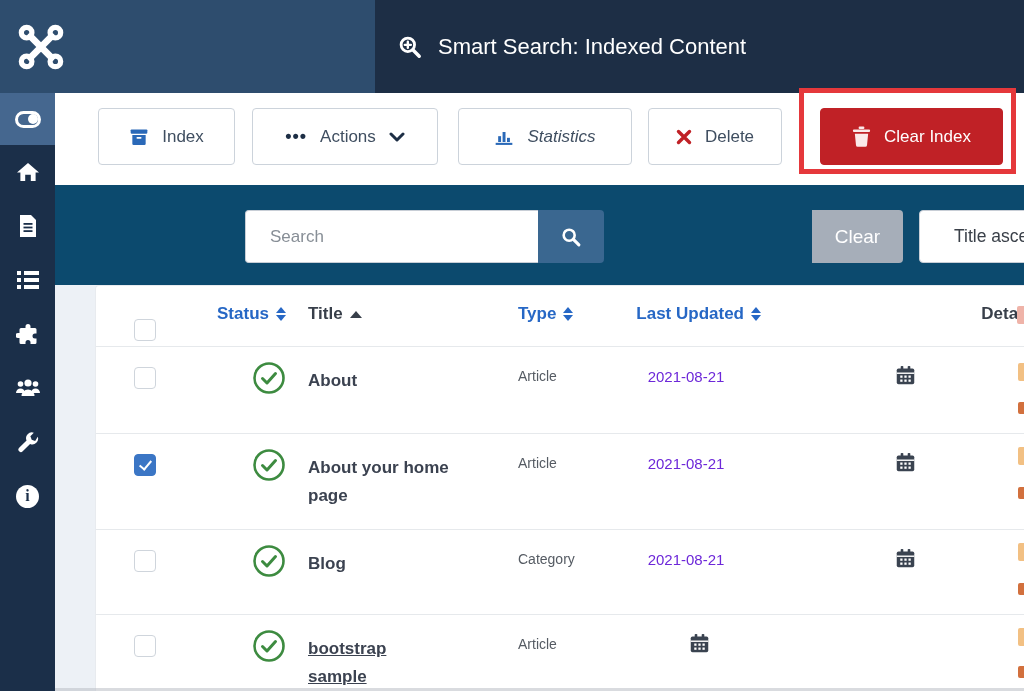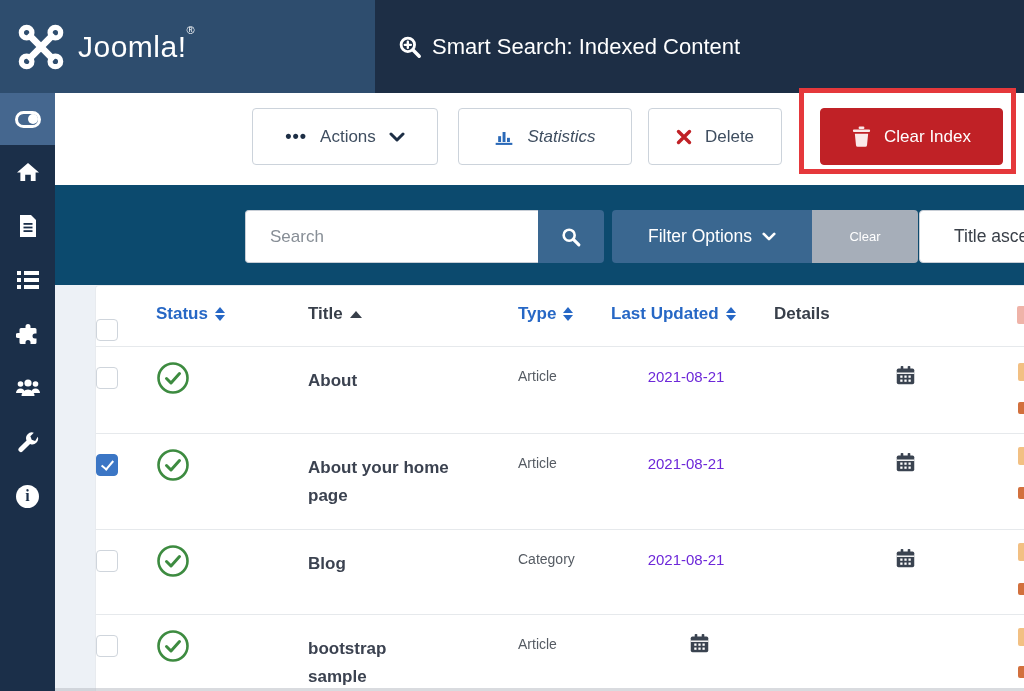--- a/index.html
+++ b/index.html
@@ -6,21 +6,21 @@
   html,body { width:1024px; height:691px; overflow:hidden; }
   body { font-family:"Liberation Sans", sans-serif; position:relative; background:#edf1f6; }
 
   
   .header { position:absolute; left:0; top:0; width:1024px; height:93px; z-index:5; }
   .header-left { position:absolute; left:0; top:0; width:375px; height:93px; background:#2e4d6e;
                  display:flex; align-items:center; padding-left:18px; gap:14px; }
   .logo-text { color:#fff; font-size:30px; letter-spacing:.5px; font-weight:400; }
   .logo-reg { color:#fff; font-size:11px; vertical-align:top; position:relative; top:-6px; }
   .header-right { position:absolute; left:375px; top:0; width:649px; height:93px; background:#1d2e45;
-                  display:flex; align-items:center; padding-left:22px; gap:9px; }
+                  display:flex; align-items:center; padding-left:22px; gap:15px; }
   .page-title { color:#fff; font-size:22px; font-weight:400; }
 
   
   .sidebar { position:absolute; left:0; top:93px; width:55px; height:598px; background:#1b2f49; z-index:4;
              display:flex; flex-direction:column; }
   .side-item { width:55px; height:54px; display:flex; align-items:center; justify-content:center; }
   .side-item.active { background:#45678f; height:52px; }
   .toggle-shape { width:26px; height:17px; border:3px solid #fff; border-radius:9px; position:relative; }
   .toggle-shape::after { content:""; position:absolute; right:0px; top:0.5px; width:10px; height:10px;
                          background:#fff; border-radius:50%; }
@@ -42,34 +42,34 @@
   
   .search-input { position:absolute; left:190px; top:25px; width:293px; height:53px; background:#fff;
                   border:1px solid #c8ced6; border-right:none; border-radius:4px 0 0 4px;
                   font-size:17px; color:#333; padding:0 0 0 24px; outline:none; }
   .search-input::placeholder { color:#878e96; }
   .search-btn { position:absolute; left:483px; top:25px; width:66px; height:53px; background:#3a6790;
                 border:none; border-radius:0 4px 4px 0; display:flex; align-items:center; justify-content:center; cursor:pointer; }
   .filter-btn { position:absolute; left:557px; top:25px; width:200px; height:53px; background:#3a6790;
                 border:none; border-radius:4px 0 0 4px; color:#fff; font-size:17.5px;
                 display:flex; align-items:center; justify-content:center; gap:10px; cursor:pointer; }
-  .clear-btn { position:absolute; left:757px; top:25px; width:106px; height:53px; background:#a6aeb9;
-               border:none; border-radius:0 4px 4px 0; color:#fff; font-size:13px; cursor:pointer; }
+  .clear-btn { position:absolute; left:757px; top:25px; width:91px; height:53px; background:#a6aeb9;
+               border:none; border-radius:0 4px 4px 0; color:#fff; font-size:19px; cursor:pointer; }
   .sort-select { position:absolute; left:864px; top:25px; width:200px; height:53px; background:#fff;
                  border:1px solid #c8ced6; border-radius:4px; color:#3a4049; font-size:17.5px;
                  display:flex; align-items:center; padding-left:34px; white-space:nowrap; overflow:hidden; cursor:pointer; }
 
   
   .table-card { position:absolute; left:95px; top:285px; width:929px; height:406px; background:#fff;
                 border-top:1px solid #e8ebef; border-left:1px solid #e8ebef; border-radius:4px 0 0 0; z-index:1; }
   .trow { display:grid; grid-template-columns:60px 130px 185px 140px 150px 1fr; align-items:start; }
   .thead { height:60px; }
   .thead > div { padding-top:18px; font-size:17px; font-weight:bold; }
   .rrow { border-top:1px solid #e6e9ec; }
-  .cell-c { display:flex; justify-content:flex-start; }
+  .cell-c { display:flex; justify-content:flex-end; }
   .hlink { color:#2667c5; display:flex; align-items:center; gap:7px; cursor:pointer; }
   .hdark { color:#383f4a; display:flex; align-items:center; gap:7px; }
   .sort-arrows { display:inline-flex; flex-direction:column; gap:2px; }
   .tri-up   { width:0; height:0; border-left:5.5px solid transparent; border-right:5.5px solid transparent; border-bottom:6.5px solid #2667c5; }
   .tri-down { width:0; height:0; border-left:5.5px solid transparent; border-right:5.5px solid transparent; border-top:6.5px solid #2667c5; }
   .tri-up.dark { border-bottom-color:#383f4a; border-left-width:6px; border-right-width:6px; border-bottom-width:7px; }
 
   .checkbox { width:22px; height:22px; border:1.5px solid #cfd5dc; border-radius:4px; background:#fff;
               margin-top:20px; cursor:pointer; position:relative; }
   .checkbox.checked { background:#3b76c5; border-color:#3b76c5; }
@@ -96,21 +96,20 @@
   <div class="header-left">
     <span style="display:inline-flex">
       <svg width="46" height="46" viewBox="0 0 48 48" fill="none">
         <circle cx="9" cy="9" r="5.5" stroke="#fff" stroke-width="5.5"></circle>
         <circle cx="39" cy="9" r="5.5" stroke="#fff" stroke-width="5.5"></circle>
         <circle cx="9" cy="39" r="5.5" stroke="#fff" stroke-width="5.5"></circle>
         <circle cx="39" cy="39" r="5.5" stroke="#fff" stroke-width="5.5"></circle>
         <path d="M13 13 L35 35 M35 13 L13 35" stroke="#fff" stroke-width="7" stroke-linecap="round"></path>
       </svg>
     </span>
-    <span class="logo-text"><span>Joomla!</span><span class="logo-reg">®</span></span>
   </div>
   <div class="header-right">
     <span style="display:inline-flex">
       <svg width="26" height="26" viewBox="0 0 24 24" fill="none">
         <circle cx="10" cy="10" r="6.2" stroke="#fff" stroke-width="2.6"></circle>
         <path d="M10 7.2 v5.6 M7.2 10 h5.6" stroke="#fff" stroke-width="2.2" stroke-linecap="round"></path>
         <path d="M14.8 14.8 L20.5 20.5" stroke="#fff" stroke-width="3.2" stroke-linecap="round"></path>
       </svg>
     </span>
     <span class="page-title">Smart Search: Indexed Content</span>
@@ -176,20 +175,30 @@
     </span>
   </div>
   <div class="side-item">
     <span style="width:23px;height:23px;background:#fff;border-radius:50%;display:flex;align-items:center;justify-content:center;">
       <span style="font-family:'Liberation Serif',serif;font-weight:bold;font-size:16px;color:#1b2f49;line-height:1;">i</span>
     </span>
   </div>
 </div>
 
 <div class="toolbar-band">
+  <button class="tbtn" style="left:43px; width:137px;">
+    <span style="display:inline-flex">
+      <svg width="20" height="20" viewBox="0 0 24 24" fill="#2a69b8">
+        <rect x="2" y="3" width="20" height="5" rx="1"></rect>
+        <path d="M4 9.5 h16 V20 a1.5 1.5 0 0 1 -1.5 1.5 h-13 A1.5 1.5 0 0 1 4 20 Z"></path>
+        <rect x="9" y="12" width="6" height="2.2" fill="#fff" rx="1"></rect>
+      </svg>
+    </span>
+    <span>Index</span>
+  </button>
 
   <button class="tbtn" style="left:197px; width:186px;">
     <span class="dots">•••</span>
     <span>Actions</span>
     <span style="display:inline-flex">
       <svg width="16" height="10" viewBox="0 0 16 10" fill="none">
           <path d="M2 2 L8 8 L14 2" stroke="#1d2e45" stroke-width="3" stroke-linecap="round" stroke-linejoin="round"></path>
         </svg>
     </span>
   </button>
@@ -230,28 +239,20 @@
 <div class="annotation"></div>
 
 <div class="filter-band">
   <input class="search-input" type="text" placeholder="Search" style="">
   <button class="search-btn">
     <span style="display:inline-flex">
       <svg width="22" height="22" viewBox="0 0 24 24" fill="none">
         <circle cx="10" cy="10" r="6" stroke="#fff" stroke-width="2.8"></circle>
         <path d="M14.6 14.6 L20.6 20.6" stroke="#fff" stroke-width="3.4" stroke-linecap="round"></path>
       </svg>
-    </span>
-  </button>
-  <button class="filter-btn">
-    <span>Filter Options</span>
-    <span style="display:inline-flex">
-      <svg width="14" height="9" viewBox="0 0 16 10" fill="none">
-          <path d="M2 2 L8 8 L14 2" stroke="#fff" stroke-width="3" stroke-linecap="round" stroke-linejoin="round"></path>
-        </svg>
     </span>
   </button>
   <button class="clear-btn">Clear</button>
   <div class="sort-select">Title asce</div>
 </div>
 
 <div class="table-card">
 
   <div class="trow thead">
     <div class="cell-c">
@@ -405,21 +406,21 @@
         <span class="checkbox"></span>
       </div>
     <div class="cell-c status-wrap">
         <span style="display:inline-flex">
       <svg width="34" height="34" viewBox="0 0 34 34" fill="none">
             <circle cx="17" cy="17" r="14.5" stroke="#3d8b40" stroke-width="2.6"></circle>
             <path d="M10.5 17.5 L15 22 L23.5 12.5" stroke="#3d8b40" stroke-width="3" stroke-linecap="round" stroke-linejoin="round"></path>
           </svg>
     </span>
       </div>
-    <div class="title-cell" style="max-width:150px;">bootstrap sample</div>
+    <div class="title-cell" style="max-width:150px;text-decoration:underline;">bootstrap sample</div>
     <div class="type-cell">Article</div>
     <div class="details-cell">
         <span style="display:inline-flex">
       <svg width="21" height="21" viewBox="0 0 24 24" fill="#3a4350">
             <rect x="6.5" y="1" width="3" height="5" rx="1"></rect>
             <rect x="14.5" y="1" width="3" height="5" rx="1"></rect>
             <rect x="2" y="4" width="20" height="18" rx="2"></rect>
             <rect x="2" y="8.6" width="20" height="1.6" fill="#fff"></rect>
             <g fill="#fff">
               <rect x="6" y="12" width="2.6" height="2.6"></rect>

